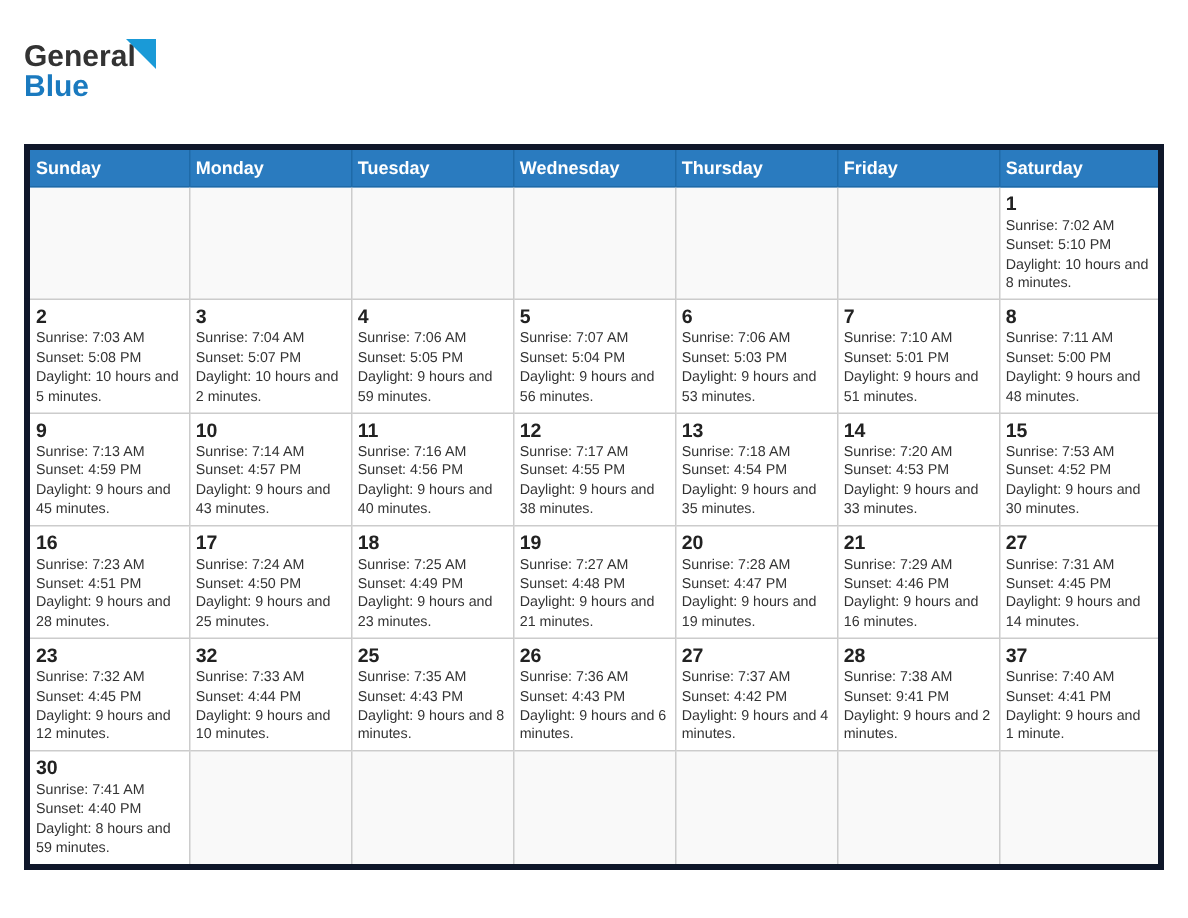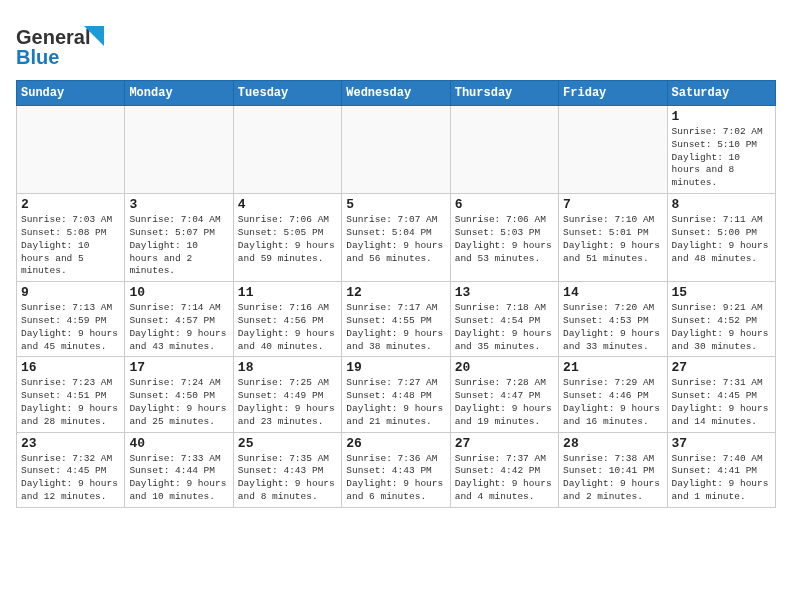--- a/index.html
+++ b/index.html
@@ -7,21 +7,21 @@
       font-family: Arial, sans-serif;
       background: #fff;
       width: 792px;
       min-height: 612px;
       padding: 16px;
     }
     .header {
       display: flex;
       justify-content: space-between;
       align-items: flex-end;
-      margin-bottom: 12px;
+      margin-bottom: 28px;
     }
     .logo {
       display: flex;
       flex-direction: column;
       align-items: flex-start;
     }
     .title-area {
       text-align: right;
     }
     .month-title {
@@ -29,22 +29,21 @@
       font-weight: bold;
       color: #222;
     }
     .location-title {
       font-size: 16px;
       color: #555;
     }
     .calendar {
       width: 100%;
       border-collapse: collapse;
-      border: 1px solid #0f172a;
-      font-family: Liberation Mono, monospace;
+      border: 4px solid #0f172a;
     }
     .calendar th {
       background: #2a7bbf;
       color: #fff;
       font-size: 12px;
       font-weight: bold;
       padding: 5px 4px;
       text-align: left;
       border: 1px solid #1e6aa8;
     }
@@ -200,21 +199,21 @@
 Daylight: 9 hours and 35 minutes.</div>
         </td>
         <td>
           <span class="day-number">14</span>
           <div class="day-info" style="white-space: pre-line;">Sunrise: 7:20 AM
 Sunset: 4:53 PM
 Daylight: 9 hours and 33 minutes.</div>
         </td>
         <td>
           <span class="day-number">15</span>
-          <div class="day-info" style="white-space: pre-line;">Sunrise: 9:21 AM
+          <div class="day-info" style="white-space: pre-line;">Sunrise: 7:53 AM
 Sunset: 4:52 PM
 Daylight: 9 hours and 30 minutes.</div>
         </td>
       </tr>
       <tr>
         <td>
           <span class="day-number">16</span>
           <div class="day-info" style="white-space: pre-line;">Sunrise: 7:23 AM
 Sunset: 4:51 PM
 Daylight: 9 hours and 28 minutes.</div>
@@ -257,21 +256,21 @@
         </td>
       </tr>
       <tr>
         <td>
           <span class="day-number">23</span>
           <div class="day-info" style="white-space: pre-line;">Sunrise: 7:32 AM
 Sunset: 4:45 PM
 Daylight: 9 hours and 12 minutes.</div>
         </td>
         <td>
-          <span class="day-number">40</span>
+          <span class="day-number">32</span>
           <div class="day-info" style="white-space: pre-line;">Sunrise: 7:33 AM
 Sunset: 4:44 PM
 Daylight: 9 hours and 10 minutes.</div>
         </td>
         <td>
           <span class="day-number">25</span>
           <div class="day-info" style="white-space: pre-line;">Sunrise: 7:35 AM
 Sunset: 4:43 PM
 Daylight: 9 hours and 8 minutes.</div>
         </td>
@@ -283,24 +282,38 @@
         </td>
         <td>
           <span class="day-number">27</span>
           <div class="day-info" style="white-space: pre-line;">Sunrise: 7:37 AM
 Sunset: 4:42 PM
 Daylight: 9 hours and 4 minutes.</div>
         </td>
         <td>
           <span class="day-number">28</span>
           <div class="day-info" style="white-space: pre-line;">Sunrise: 7:38 AM
-Sunset: 10:41 PM
+Sunset: 9:41 PM
 Daylight: 9 hours and 2 minutes.</div>
         </td>
         <td>
           <span class="day-number">37</span>
           <div class="day-info" style="white-space: pre-line;">Sunrise: 7:40 AM
 Sunset: 4:41 PM
 Daylight: 9 hours and 1 minute.</div>
         </td>
       </tr>
+      <tr class="last-row">
+        <td>
+          <span class="day-number">30</span>
+          <div class="day-info" style="white-space: pre-line;">Sunrise: 7:41 AM
+Sunset: 4:40 PM
+Daylight: 8 hours and 59 minutes.</div>
+        </td>
+        <td class="empty"></td>
+        <td class="empty"></td>
+        <td class="empty"></td>
+        <td class="empty"></td>
+        <td class="empty"></td>
+        <td class="empty"></td>
+      </tr>
     </tbody>
 </table>
 
 </body></html>

